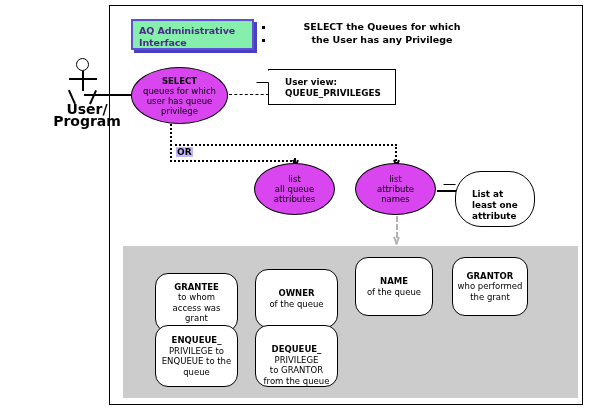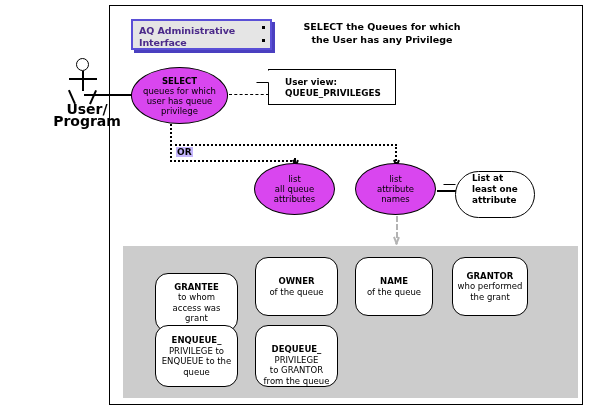--- a/index.html
+++ b/index.html
@@ -31,23 +31,23 @@
     border: 1.5px solid #000;
     box-sizing: border-box;
     background: #fff;
   }
 
   
   .title-box {
     position: absolute;
     left: 131px;
     top: 19px;
-    width: 141px;
+    width: 123px;
     height: 31px;
-    background: #e5e5e5;
+    background: #86efac;
     border: 2px solid #5a4fd6;
     box-sizing: border-box;
     box-shadow: 3px 3px 0 0 #4a3fc0;
     color: #4b2a8a;
     font-weight: bold;
     font-size: 9.5px;
     line-height: 12px;
     padding: 4px 0 0 6px;
     letter-spacing: -0.1px;
   }
@@ -161,22 +161,22 @@
     background: #fff;
     border-bottom: 1.5px solid #000;
     transform: skewX(-45deg);
     transform-origin: top left;
   }
   .note-userview {
     left: 268px; top: 69px; width: 128px; height: 36px;
     padding: 7px 0 0 16px;
   }
   .note-listatt {
-    left: 455px; top: 171px; width: 80px; height: 47px;
-    padding: 1px 0 0 16px;
+    left: 455px; top: 171px; width: 80px; height: 56px;
+    padding: 17px 0 0 16px;
     border-radius: 26px;
   }
 
   
   .link-dash-1 {
     position: absolute;
     left: 229px; top: 94px;
     width: 40px; height: 0;
     border-top: 1.5px dashed #000;
   }
@@ -279,21 +279,21 @@
     text-align: center;
     font-size: 8.5px;
     line-height: 10.5px;
     color: #000;
   }
   .rbox .t1 { font-weight: bold; display:block; }
   .rbox .tn { display:block; }
   .rbox .inner { padding: 0 4px; }
 
   .rb-grantee  { left: 155px; top: 257px; width: 83px; height: 59px; margin-top: 16px; }
-  .rb-owner    { left: 255px; top: 257px; width: 83px; height: 59px; }
+  .rb-owner    { left: 255px; top: 269px; width: 83px; height: 59px; }
   .rb-name     { left: 355px; top: 257px; width: 78px; height: 59px; }
   .rb-grantor  { left: 452px; top: 257px; width: 76px; height: 59px; }
   .rb-enqueue  { left: 155px; top: 325px; width: 83px; height: 62px; }
   .rb-dequeue  { left: 255px; top: 325px; width: 83px; height: 62px; align-items: flex-end; }
 </style>
 </head>
 <body>
 
 <div id="root">
 

